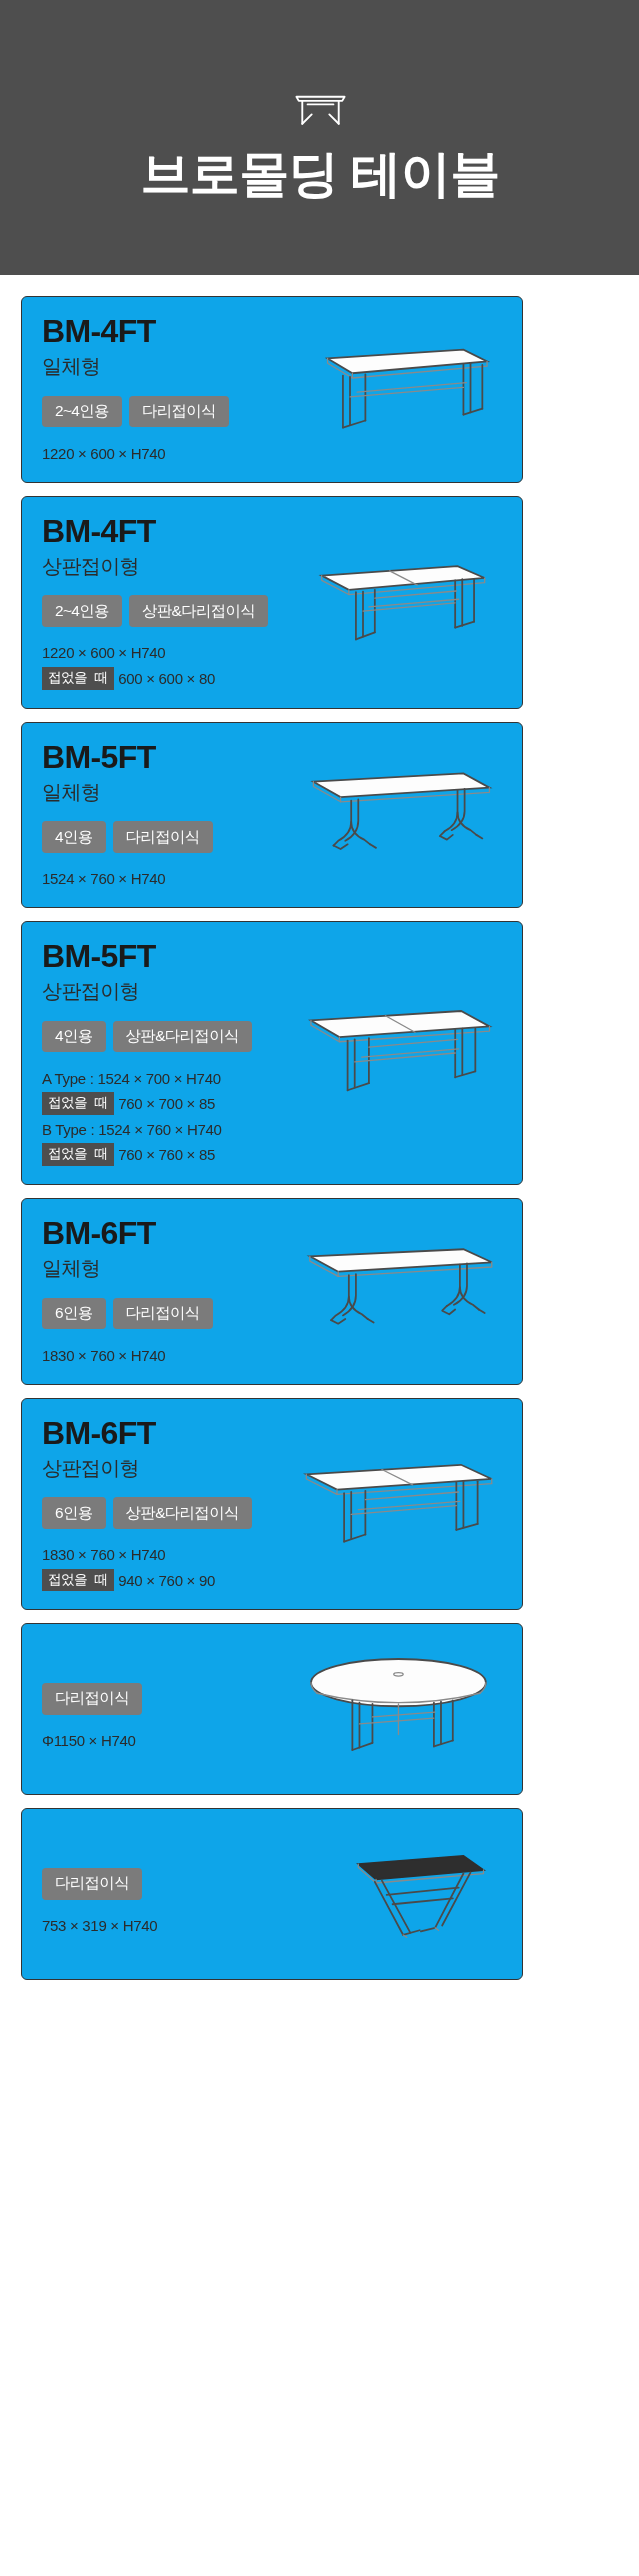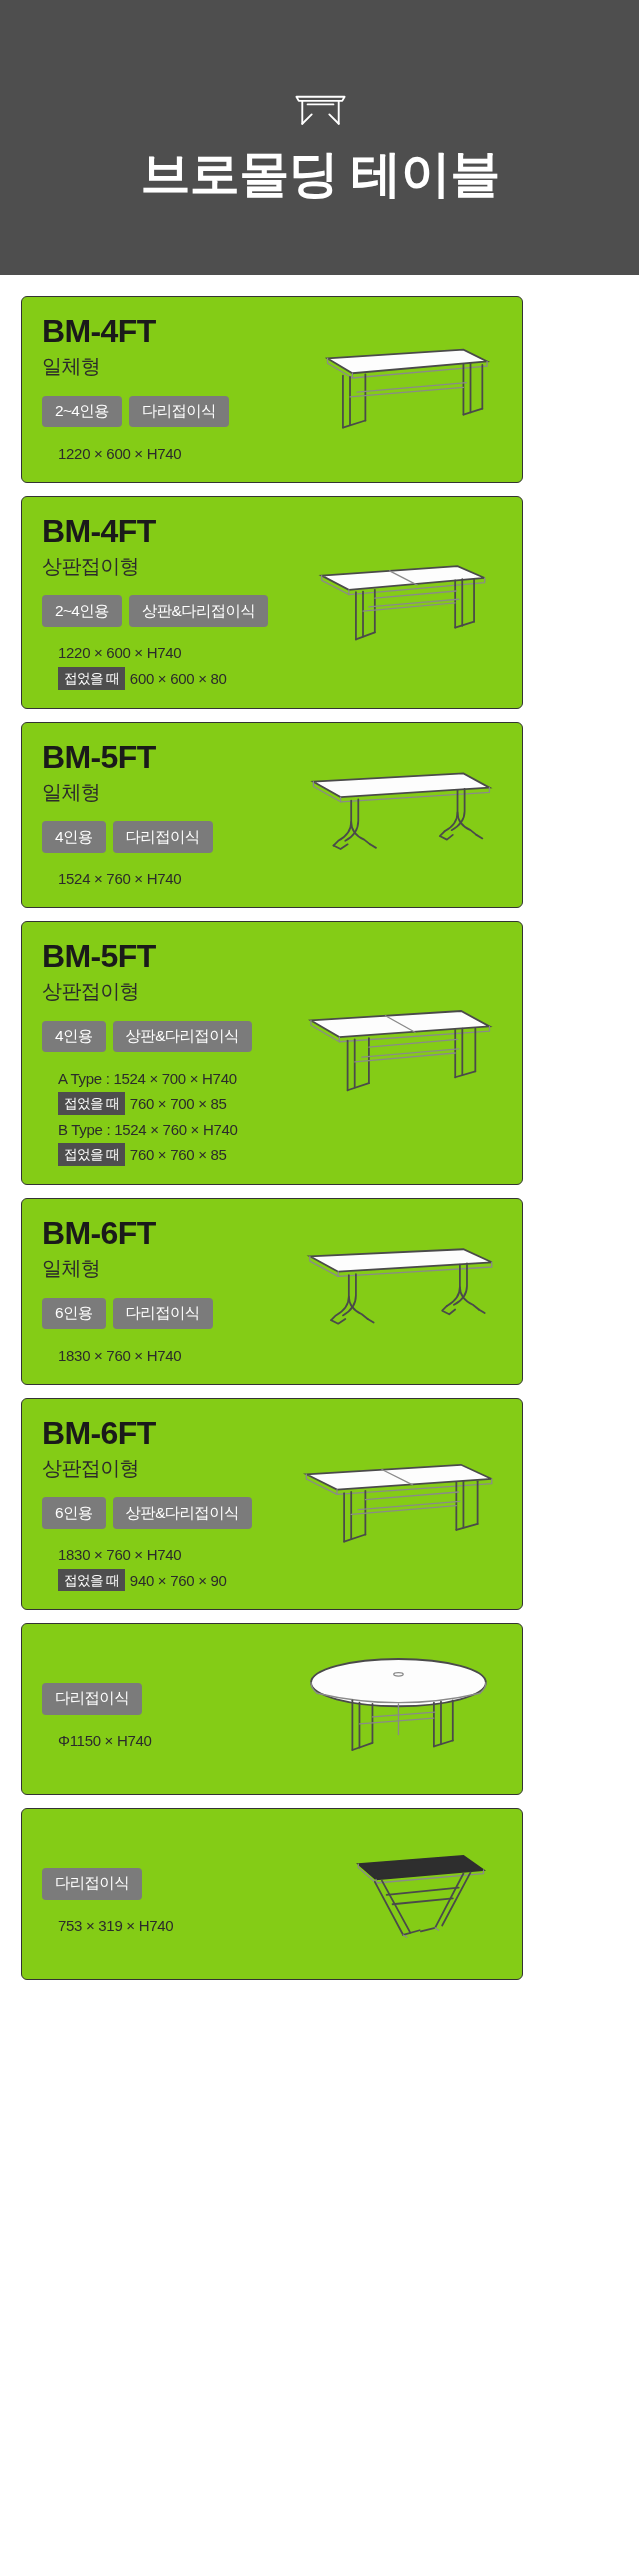--- a/index.html
+++ b/index.html
@@ -56,21 +56,21 @@
     gap: 13px;
   }
   .card {
     border: 1.8px solid #333333;
     border-radius: 6px;
     position: relative;
     display: flex;
     align-items: stretch;
     padding: 18px 16.6px 18px 20px;
     min-height: 178px;
-    background: #84cc16;
+    background: #0ea5e9;
   }
   .card.tall { min-height: 219px; }
   .card.short { min-height: 172px; }
 
   .card-left {
     width: 290px;
     display: flex;
     flex-direction: column;
     justify-content: center;
   }
@@ -101,39 +101,39 @@
     padding: 5.3px 13px;
     border-radius: 4px;
     letter-spacing: -0.6px;
     white-space: nowrap;
   }
   .specs {
     margin-top: 15.4px;
     display: flex;
     flex-direction: column;
     gap: 3.6px;
-    margin-left: 16px;
   }
   .spec-line {
     font-size: 15px;
     color: #2b2b2b;
     letter-spacing: -0.3px;
     line-height: 1.4;
     display: flex;
     align-items: center;
     flex-wrap: wrap;
     gap: 4.7px;
   }
   .spec-chip {
     background: #4e4e4e;
     color: #ffffff;
     font-size: 13.6px;
     padding: 1.8px 6px;
     letter-spacing: -0.6px;
     display: inline-block;
+    font-family: Liberation Mono, monospace;
   }
   .spec-text { display: inline-block; }
 
   .card-right {
     flex: 1;
     display: flex;
     align-items: center;
     justify-content: center;
     padding-left: 3.6px;
   }

